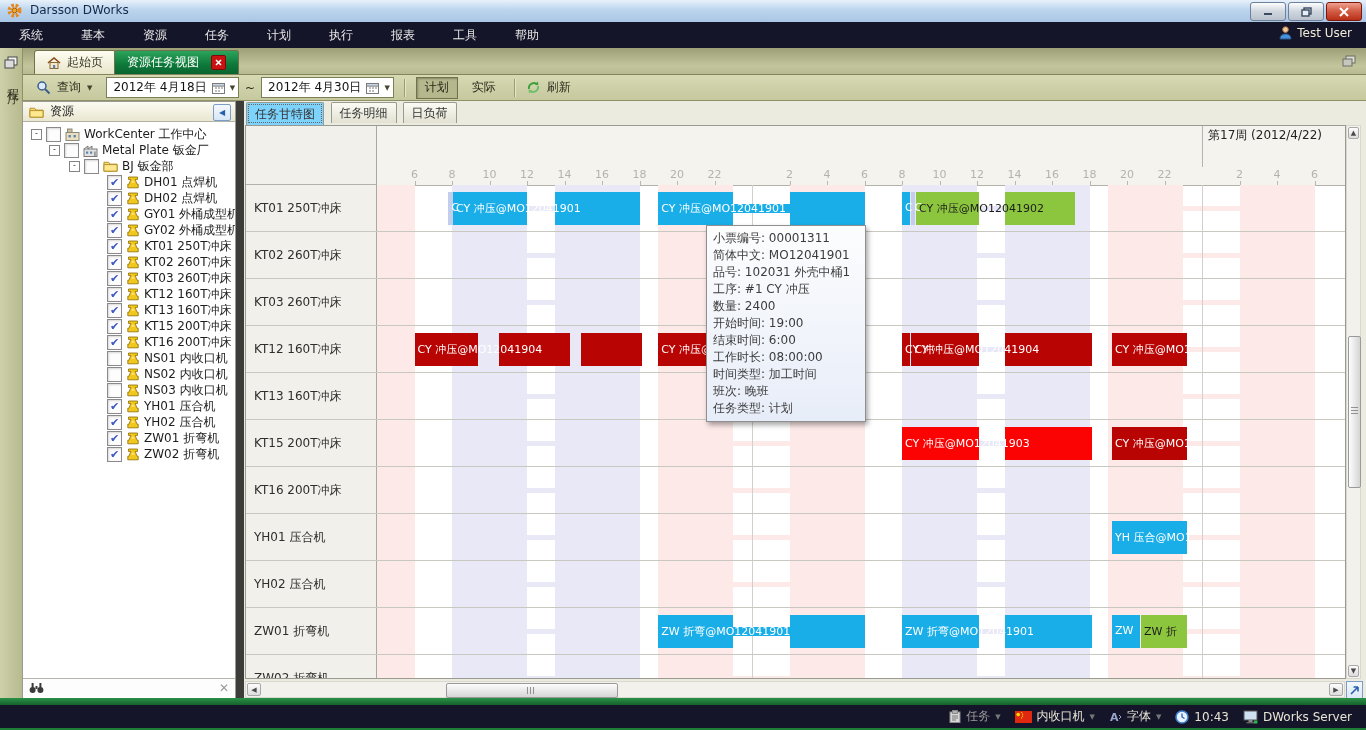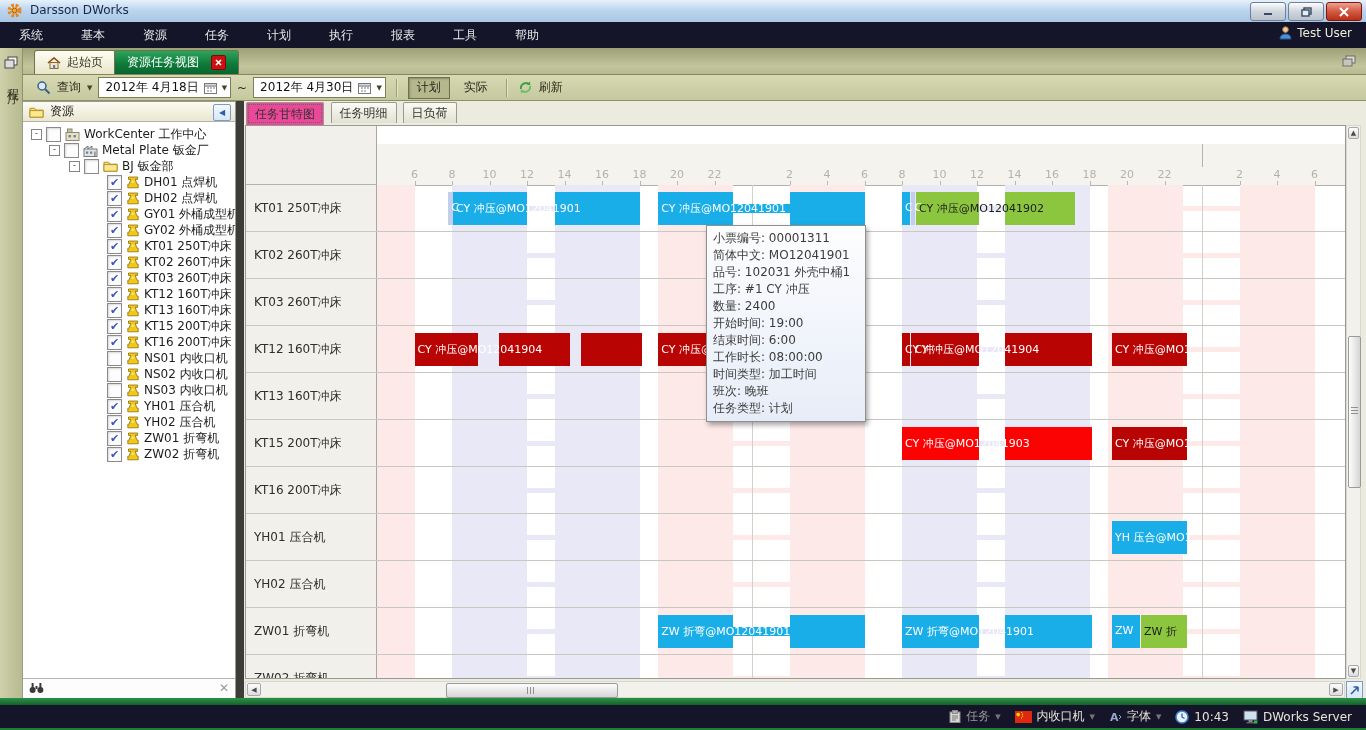--- a/index.html
+++ b/index.html
@@ -71,21 +71,21 @@
   #tree-footer .find{position:absolute;left:6px;top:3px;}
   #tree-footer .fx{position:absolute;right:6px;top:2px;color:#9a9a9a;font-weight:bold;font-size:12px;}
 
   
   #splitter{left:236px;top:101px;width:8px;height:599px;background:#3c3c38;}
 
   
   #ganttarea{left:244px;top:101px;width:1122px;height:597px;background:#ecebe0;}
   .gtab{position:absolute;top:1px;height:20px;border:1px solid #9a9a8e;border-bottom:none;border-radius:2px 2px 0 0;
     background:linear-gradient(#fbfbf4,#e2e1d2);display:flex;align-items:center;padding:0 8px;font-size:12px;color:#333;}
-  .gtab.active{background:#ec4899;height:22px;outline:1px dotted #666;outline-offset:-3px;z-index:2;}
+  .gtab.active{background:#7dd3fc;height:22px;outline:1px dotted #666;outline-offset:-3px;z-index:2;}
   #gantt-table{position:absolute;left:1px;top:24px;width:1101px;height:554px;background:#fff;
     border:1px solid #9a9a92;box-sizing:border-box;overflow:hidden;}
   .g-week{position:absolute;left:0;top:0;width:100%;height:18px;background:#f4f3ee;border-bottom:1px solid #cfcec6;}
   .g-week .wcell{position:absolute;top:0;height:18px;border-left:1px solid #b6b5ad;font-size:12px;color:#222;
     padding:1px 0 0 5px;box-sizing:border-box;background:#f4f3ee;}
   .g-days{position:absolute;left:0;top:18px;width:100%;height:23px;background:#f4f3ee;}
   .g-day-cell{position:absolute;top:0;height:23px;text-align:center;font-size:12px;color:#3c3c3c;padding-top:3px;box-sizing:border-box;}
   .g-day-cell.bl{border-left:1px solid #b6b5ad;}
   .g-hours{position:absolute;left:0;top:41px;width:100%;height:18px;background:#f4f3ee;border-bottom:1px solid #b3b2aa;}
   .tick-label{position:absolute;top:1px;width:20px;text-align:center;font-size:11px;color:#b4b3ab;}
@@ -215,21 +215,21 @@
 <div class="abs" id="toolbar">
   <span>
     <svg width="15" height="15" viewBox="0 0 15 15">
         <circle cx="6" cy="6" r="4" fill="#dcebfa" stroke="#3a5f8e" stroke-width="1.5"></circle>
         <path d="M9 9 L13.5 13.5" stroke="#3a5f8e" stroke-width="2"></path>
       </svg>
   </span>
   <span class="tool-label">查询</span>
   <span class="drop-arrow">▼</span>
 
-  <div class="date-field" style="">
+  <div class="date-field" style="margin-left:8px;">
     <span>2012年 4月18日</span>
     <span>
       <svg width="13" height="12" viewBox="0 0 13 12">
           <rect x="0.5" y="1.5" width="12" height="10" fill="#fff" stroke="#7a7a7a"></rect>
           <rect x="0.5" y="1.5" width="12" height="2.6" fill="#c9d6e8" stroke="#7a7a7a"></rect>
           <path d="M3 6h2M6 6h2M9 6h2M3 9h2M6 9h2" stroke="#7a7a7a"></path>
         </svg>
     </span>
     <span class="drop-arrow">▼</span>
   </div>
@@ -528,20 +528,23 @@
         <span>任务甘特图</span>
       </div>
       <div class="gtab" style="left: 86.5px;">
         <span>任务明细</span>
       </div>
       <div class="gtab" style="left: 158.5px;">
         <span>日负荷</span>
       </div>
     </div>
   <div id="gantt-table">
+    <div class="g-week">
+      <div class="wcell" id="week-cell" style="left: 956px; width: 144.937px;">第17周 (2012/4/22)</div>
+    </div>
     <div class="g-days" id="g-days">
         <div class="g-day-cell bl" style="left: 956px; width: 144.937px;"><span></span></div>
       </div>
     <div class="g-hours" id="g-hours">
         <span class="tick-label" style="left: 158.5px;">6</span>
         <div class="tick-mark" style="left: 168.5px;"></div>
         <span class="tick-label" style="left: 196px;">8</span>
         <div class="tick-mark" style="left: 206px;"></div>
         <span class="tick-label" style="left: 233.5px;">10</span>
         <div class="tick-mark" style="left: 243.5px;"></div>

